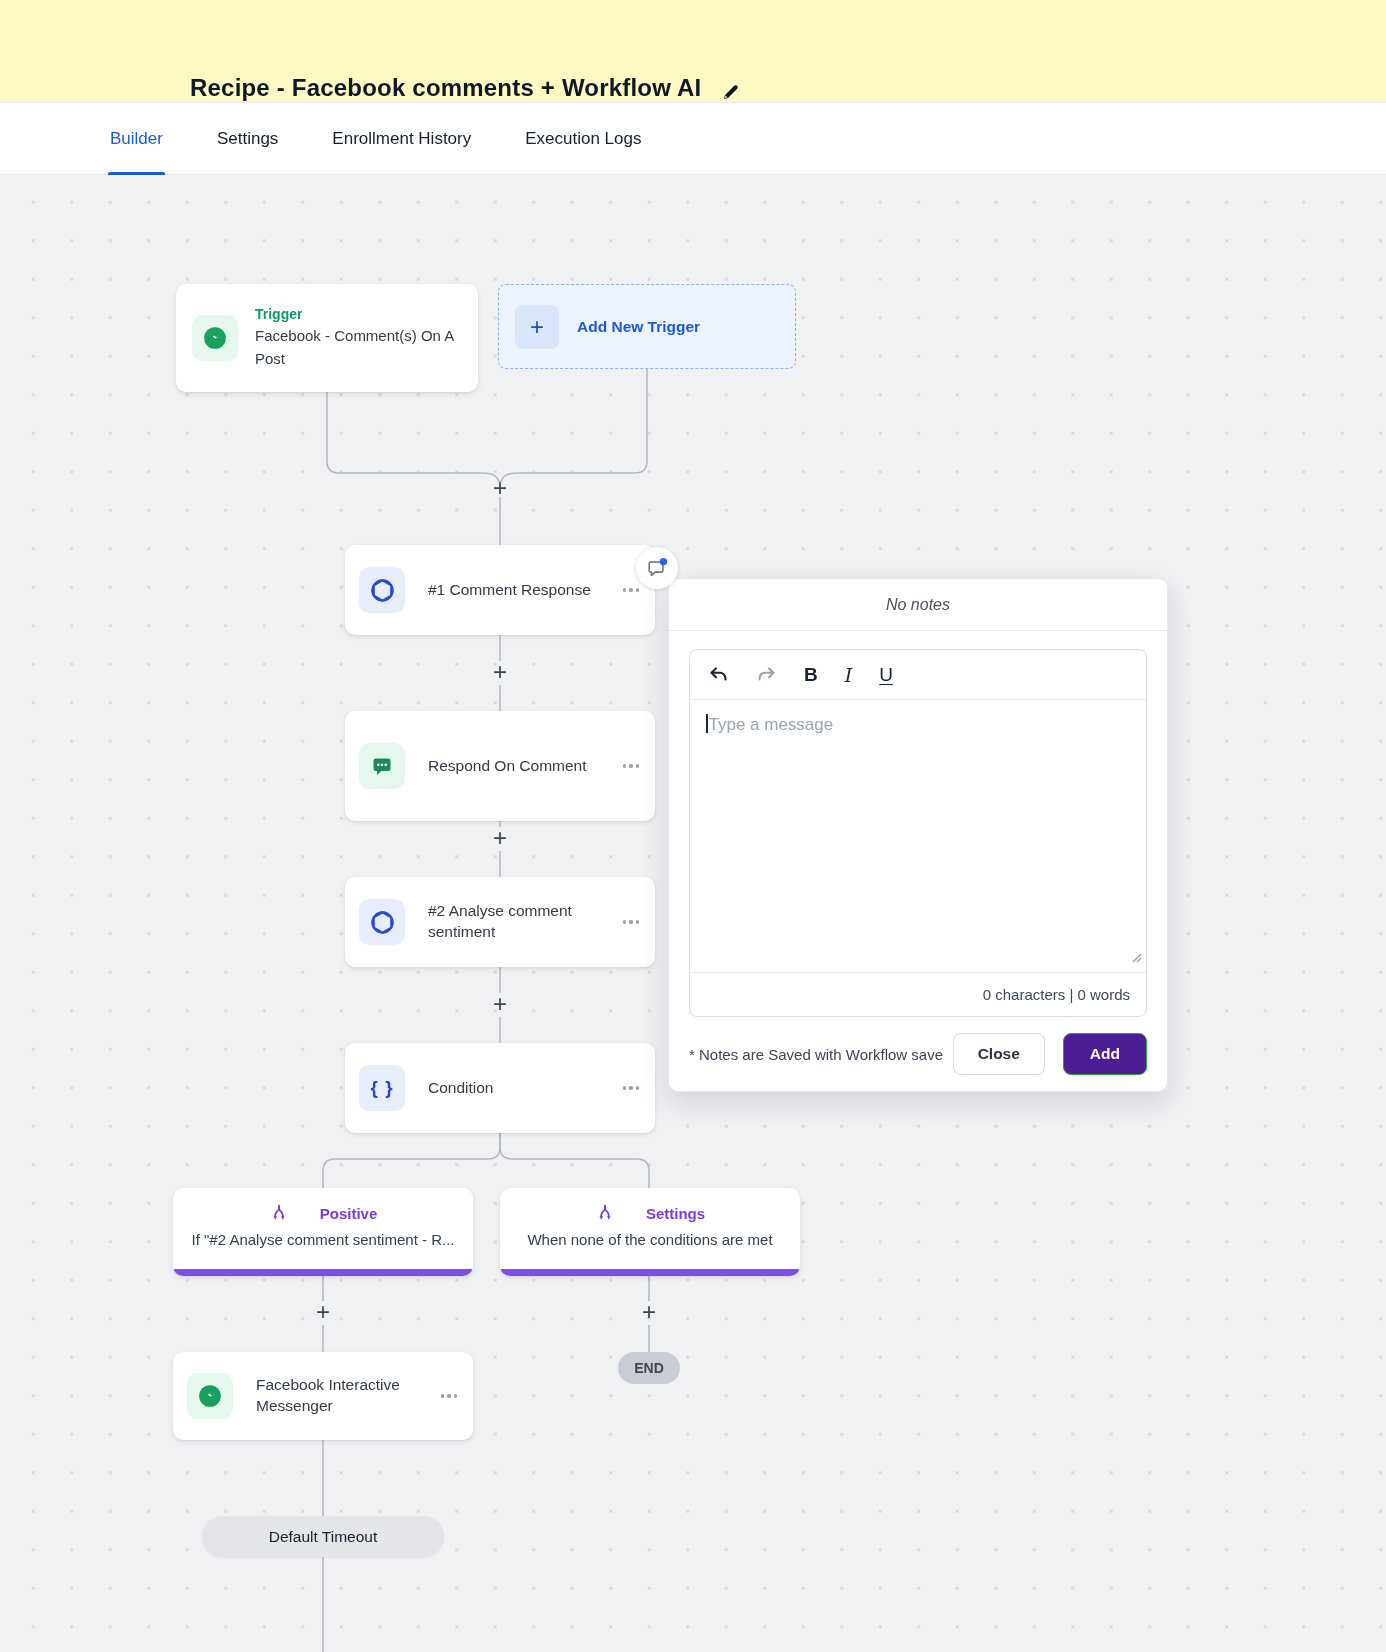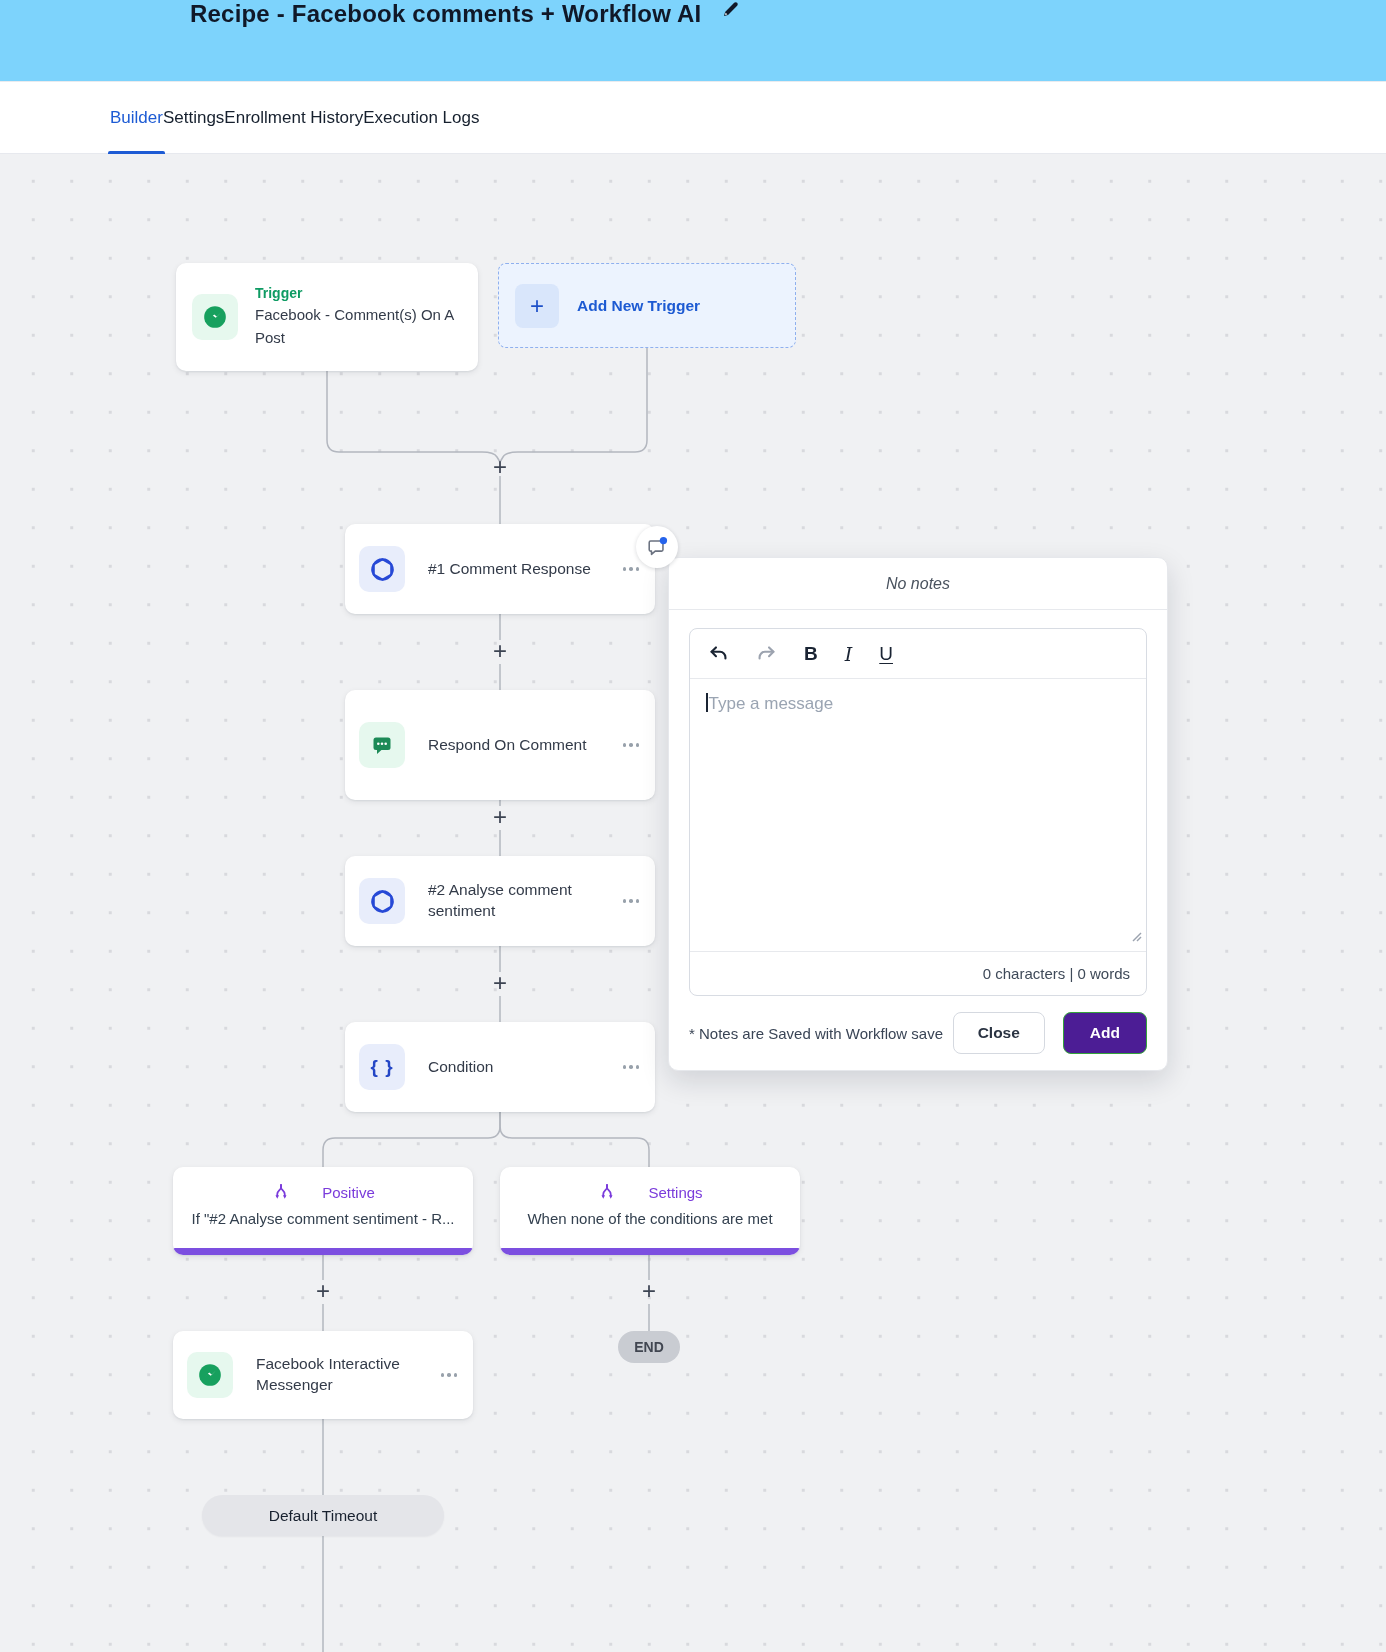--- a/index.html
+++ b/index.html
@@ -3,29 +3,29 @@
 <meta charset="utf-8">
 <style>
   * { margin:0; padding:0; box-sizing:border-box; }
   html,body { width:1386px; }
   body {
     font-family:"Liberation Sans","DejaVu Sans",sans-serif;
     background:#fff; color:#1d2939; width:1386px; height:1652px; overflow:hidden;
   }
   
   .app-header{
-    height:82px; background:#7dd3fc; border-bottom:1px solid #e9ebef;
-    display:flex; align-items:flex-start; padding-left:190px;
+    height:103px; background:#fef9c3; border-bottom:1px solid #e9ebef;
+    display:flex; align-items:flex-end; padding-left:190px;
   }
   .app-title{ font-size:24px; font-weight:700; color:#101828; letter-spacing:.2px;}
   .edit-pencil{ margin-left:20px; display:inline-flex; cursor:pointer; }
   
   .tabbar{
     height:72px; background:#fff; border-bottom:1px solid #e7e9ee;
-    display:flex; align-items:center; padding-left:110px; 
+    display:flex; align-items:center; padding-left:110px; gap:54px;
   }
   .tab{ font-size:17px; font-weight:500; color:#16202e; cursor:pointer;
     height:72px; display:flex; align-items:center; position:relative; }
   .tab.active{ color:#1d5bd4; }
   .tab.active::after{ content:""; position:absolute; left:-2px; right:-2px; bottom:0;
     height:3px; background:#1d5bd4; border-radius:2px 2px 0 0; }
   
   .canvas{
     position:relative; width:1386px; height:1498px;
     background-color:#f0f1f3;
@@ -62,21 +62,21 @@
   }
   .add-trigger .plus-tile{
     width:44px; height:44px; border-radius:8px; background:#d9e6fb; flex:none;
     display:flex; align-items:center; justify-content:center;
     font-size:24px; color:#1d50c8; font-weight:400;
   }
   .add-trigger .add-label{ font-size:15.5px; font-weight:700; color:#1d5ad2; }
   
   .branch-card{ text-align:center; padding-top:15px; overflow:hidden; }
   .branch-head{ display:flex; align-items:center; justify-content:center; gap:7px; margin-bottom:8px;}
-  .branch-label{ font-size:15px; font-weight:400; color:#7a3bdb;padding-left:24px; }
+  .branch-label{ font-size:15px; font-weight:700; color:#7a3bdb;padding-left:24px; }
   .branch-desc{ font-size:15px; color:#33404f; padding:0 14px; white-space:nowrap;
     overflow:hidden; text-overflow:ellipsis; }
   .branch-card::after{ content:""; position:absolute; left:0; right:0; bottom:0; height:7px;
     background:#7c4fe0; border-radius:4px 4px 10px 10px; }
   
   .end-pill{
     position:absolute; background:#c9ccd2; color:#414651; font-size:14px; font-weight:700;
     border-radius:16px; display:flex; align-items:center; justify-content:center;
   }
   .timeout-pill{

